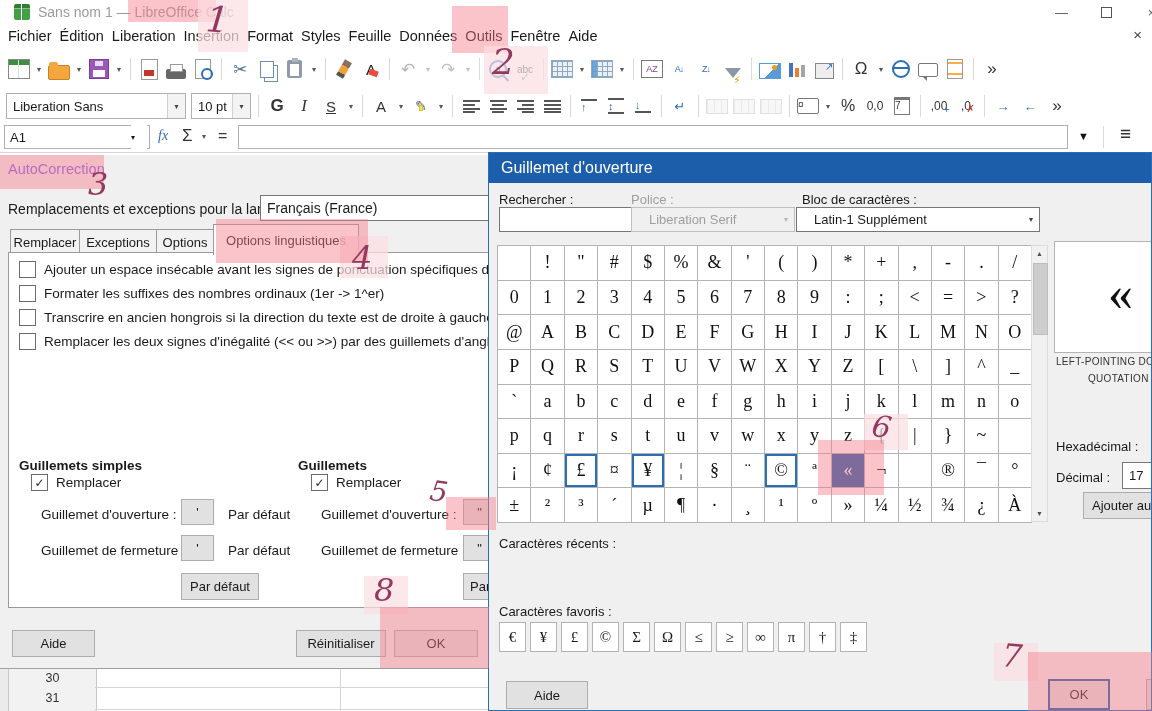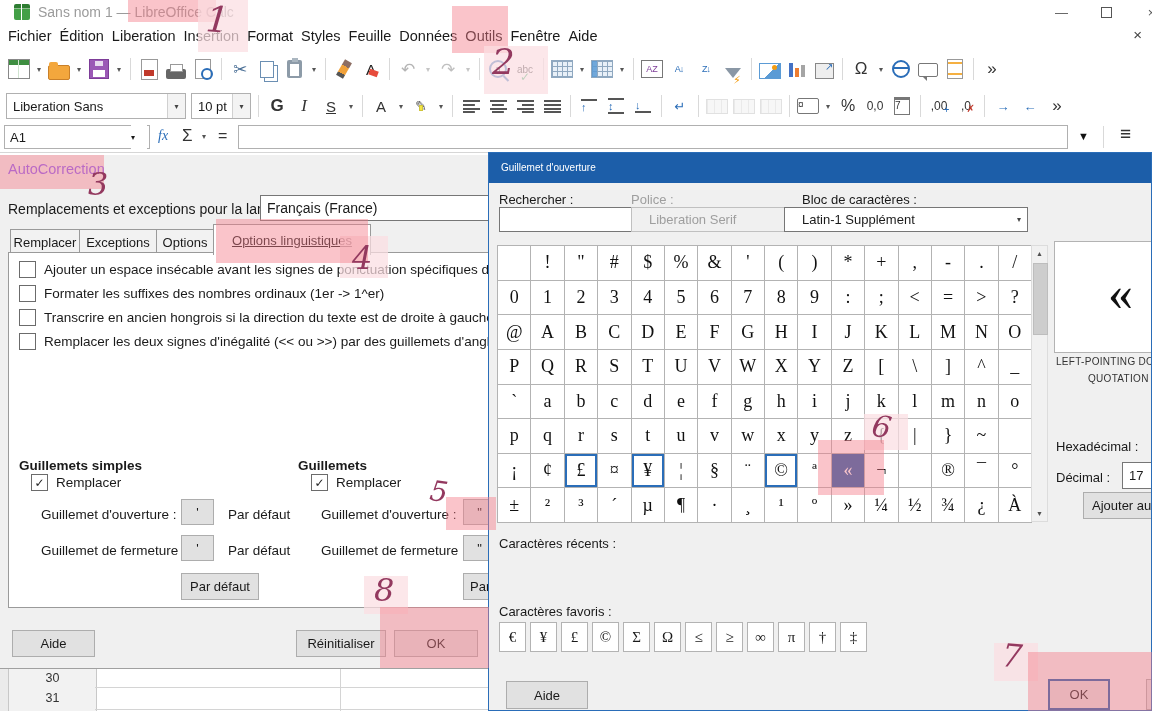--- a/index.html
+++ b/index.html
@@ -148,21 +148,21 @@
   .g-head{position:absolute;font-weight:700;font-size:13.5px;}
   .g-label{position:absolute;font-size:13.5px;}
   .qbtn{position:absolute;width:33px;height:26px;background:#e1e1e1;border:1px solid #adadad;
     font-size:13px;display:flex;align-items:center;justify-content:center;box-sizing:border-box;}
   .pushbtn{position:absolute;height:27px;background:#e1e1e1;border:1px solid #adadad;font-size:13px;
     display:flex;align-items:center;justify-content:center;box-sizing:border-box;overflow:hidden;white-space:nowrap;}
   
   .sc-dialog{position:absolute;left:488px;top:152px;width:664px;height:559px;background:#f0f0f0;
     border:1px solid #2a6db8;box-sizing:border-box;overflow:hidden;z-index:10;}
   .sc-titlebar{position:absolute;left:0;top:0;width:100%;height:30px;background:#1c5ea9;}
-  .sc-titletext{position:absolute;left:12px;top:0;line-height:30px;font-size:10px;color:#fff;}
+  .sc-titletext{position:absolute;left:12px;top:0;line-height:30px;font-size:16px;color:#fff;}
   .sc-label{position:absolute;top:39px;font-size:13px;}
   .sc-input{position:absolute;top:54px;height:25px;background:#fff;border:1px solid #767676;box-sizing:border-box;}
   .sc-combo{position:absolute;top:54px;height:25px;box-sizing:border-box;display:flex;align-items:center;font-size:13px;}
   .sc-combo .cval{padding-left:17px;flex:1;white-space:nowrap;overflow:hidden;}
   .sc-combo .carr{width:16px;align-self:stretch;display:flex;align-items:center;justify-content:center;font-size:8px;}
   #charGrid{position:absolute;left:8px;top:92px;width:534px;height:277px;display:grid;
     grid-template-columns:repeat(16,33.375px);grid-template-rows:repeat(8,34.625px);
     border-top:1px solid #b3b3b3;border-left:1px solid #b3b3b3;background:#fff;box-sizing:content-box;}
   .gcell{border-right:1px solid #b3b3b3;border-bottom:1px solid #b3b3b3;display:flex;align-items:center;
     justify-content:center;font-family:"Liberation Serif","DejaVu Serif",serif;font-size:18px;color:#111;box-sizing:border-box;}
@@ -486,21 +486,21 @@
   <div class="gline-h" style="top:709px"></div>
 
   <div class="ac-dialog">
     <div class="ac-title">AutoCorrection</div>
     <div class="ac-langlabel">Remplacements et exceptions pour la langue :</div>
     <div class="ac-langcombo">Français (France)</div>
     <div class="ac-tabs" id="acTabs">
         <span class="ac-tab" style="width: 70px;">Remplacer</span>
         <span class="ac-tab" style="width: 78px;">Exceptions</span>
         <span class="ac-tab" style="width: 58px;">Options</span>
-        <span class="ac-tab active" style="width: 158px; text-decoration: underline;">Options linguistiques</span>
+        <span class="ac-tab active" style="width: 146px;">Options linguistiques</span>
       </div>
     <div class="ac-panel">
       <div id="acChecks">
           <div class="cbrow" style="top: 8px;">
             <span class="cbox"></span>
             <span class="cblabel">Ajouter un espace insécable avant les signes de ponctuation spécifiques dans les textes</span>
           </div>
           <div class="cbrow" style="top: 32px;">
             <span class="cbox"></span>
             <span class="cblabel">Formater les suffixes des nombres ordinaux (1er -&gt; 1^er)</span>
@@ -547,21 +547,21 @@
       <span class="sc-titletext">Guillemet d'ouverture</span>
     </div>
     <div class="sc-label" style="left:10px">Rechercher :</div>
     <div class="sc-input" style="left:10px;width:157px"></div>
     <div class="sc-label" style="left:142px;color:#9e9e9e">Police :</div>
     <div class="sc-combo" style="left:142px;width:164px;background:#f0f0f0;border:1px solid #c0c0c0;color:#9e9e9e">
       <span class="cval">Liberation Serif</span>
       <span class="carr" style="color:#b5b5b5">▾</span>
     </div>
     <div class="sc-label" style="left:313px">Bloc de caractères :</div>
-    <div class="sc-combo" style="left:295px;width:244px;background:#fff;border:1px solid #767676">
+    <div class="sc-combo" style="left:307px;width:244px;background:#fff;border:1px solid #767676">
       <span class="cval">Latin-1 Supplément</span>
       <span class="carr" style="color:#444">▾</span>
     </div>
     <div id="charGrid">
         <span class="gcell"> </span>
         <span class="gcell">!</span>
         <span class="gcell">"</span>
         <span class="gcell">#</span>
         <span class="gcell">$</span>
         <span class="gcell">%</span>

